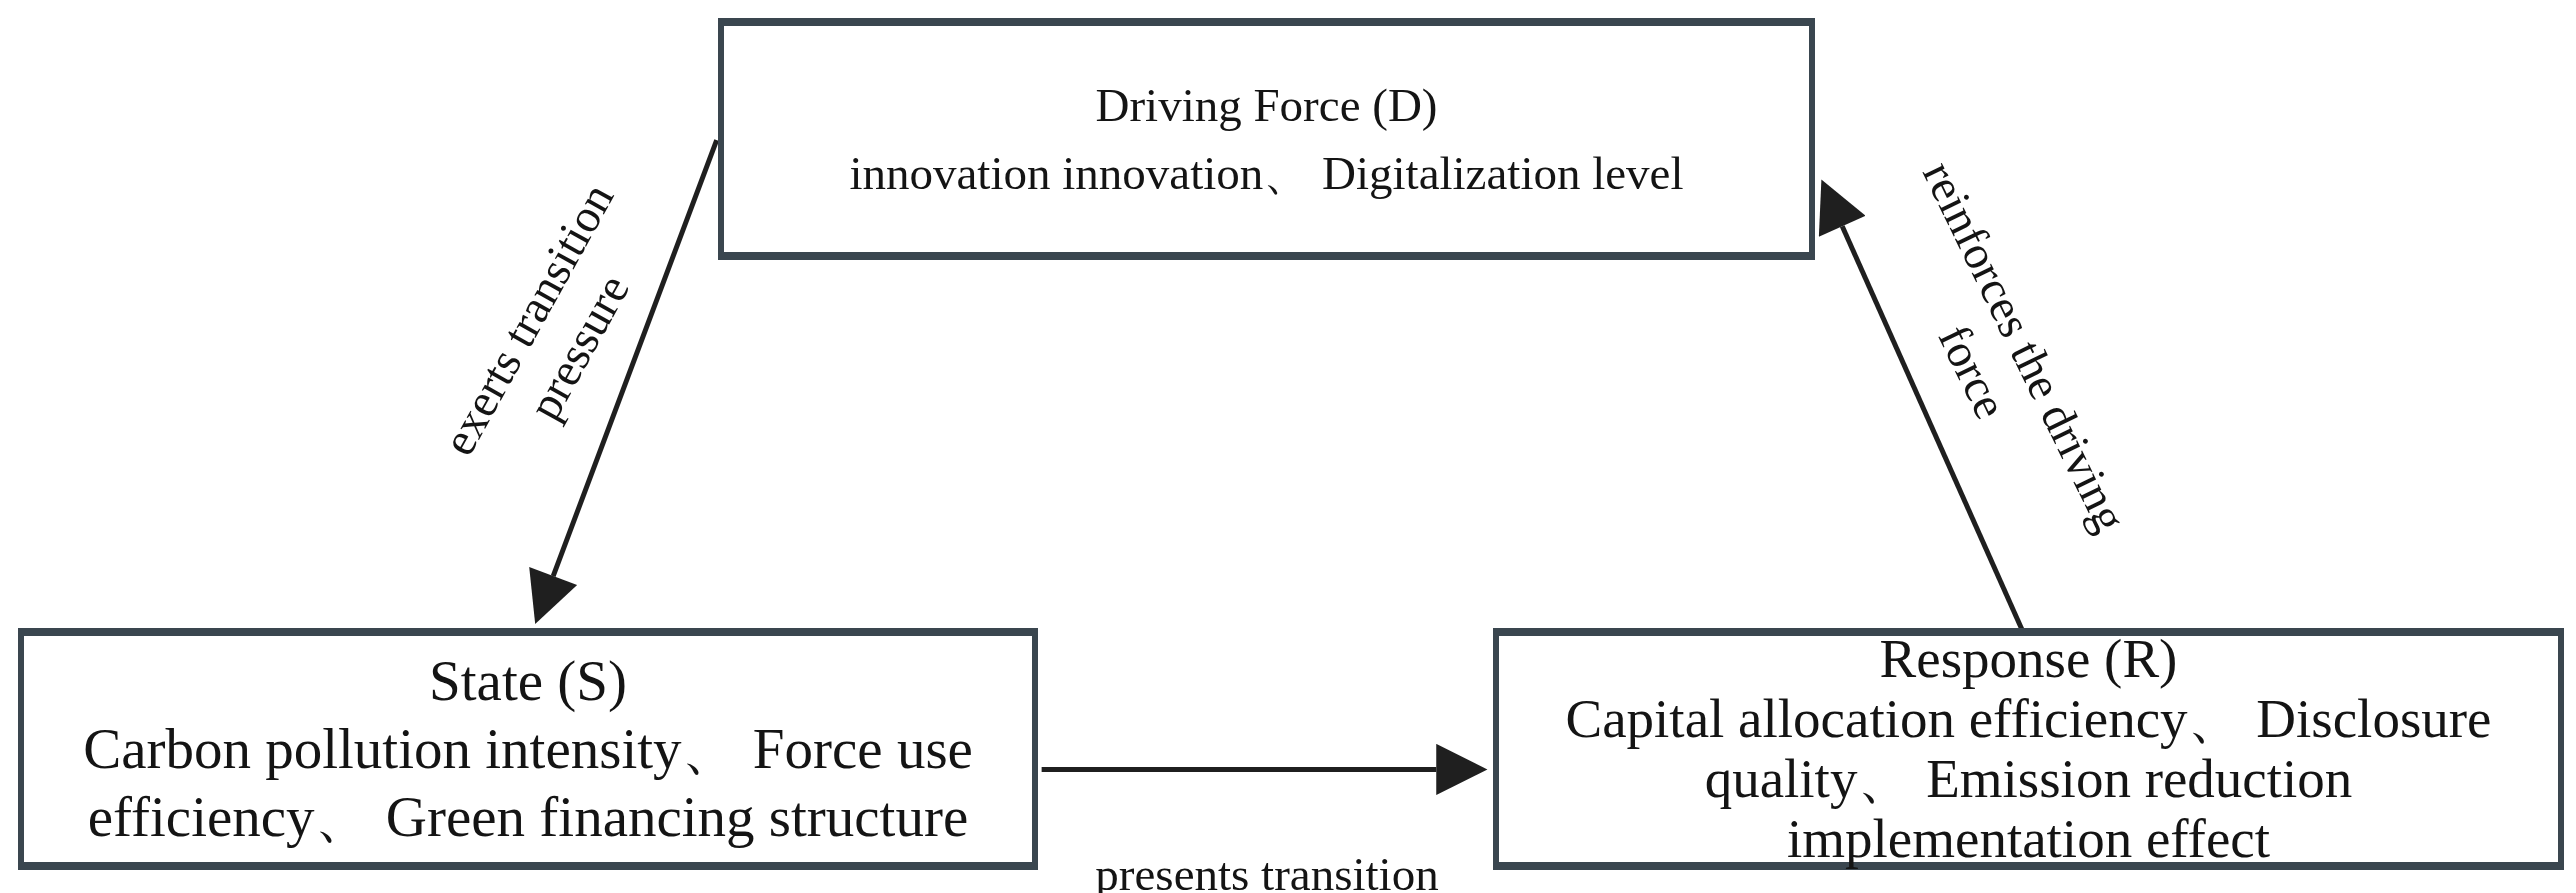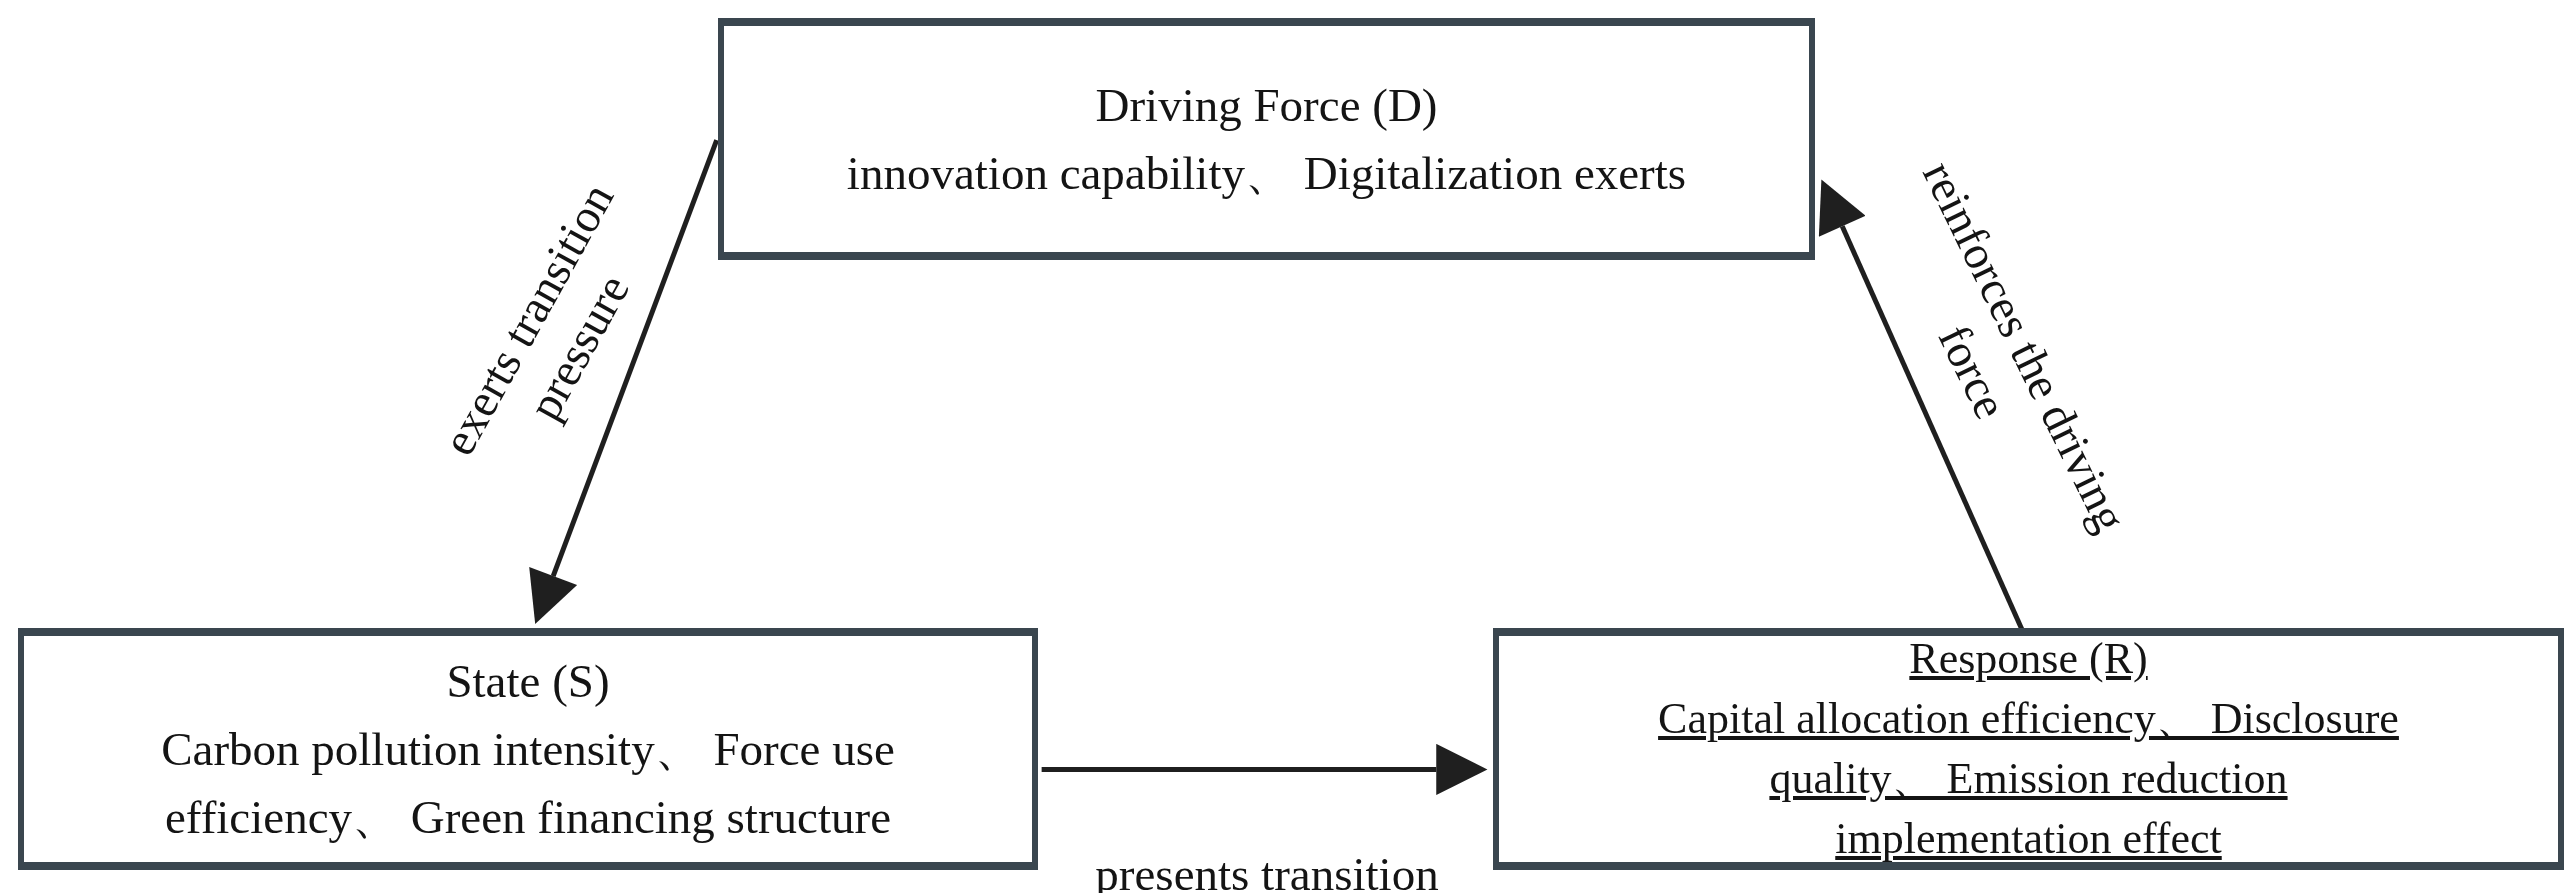--- a/index.html
+++ b/index.html
@@ -37,25 +37,25 @@
     color: #141414;
     z-index: 2;
   }
   .box .line { white-space: nowrap; }
   #box-driving-force {
     left: 718px; top: 18px; width: 1097px; height: 242px;
     font-size: 47px; line-height: 68px;
   }
   #box-state {
     left: 18px; top: 628px; width: 1020px; height: 242px;
-    font-size: 47px; line-height: 68px;
+    font-size: 57px; line-height: 68px;
   }
   #box-response {
     left: 1493px; top: 628px; width: 1071px; height: 242px;
-    font-size: 44px; line-height: 60px; text-decoration: underline;
+    font-size: 55px; line-height: 60px;
   }
   .edge-label {
     position: absolute;
     color: #141414;
     font-size: 47px;
     line-height: 58px;
     text-align: center;
     z-index: 3;
   }
   .edge-label .line { white-space: nowrap; }
@@ -84,21 +84,21 @@
         <path d="M 0 0 L 10 5 L 0 10 z" fill="#1f1f1f"></path>
       </marker>
     </defs>
     <line x1="1008" y1="197" x2="778" y2="810" stroke="#1f1f1f" stroke-width="7" marker-end="url(#arrowhead)"></line>
     <line x1="1465" y1="1082" x2="2020" y2="1082" stroke="#1f1f1f" stroke-width="7" marker-end="url(#arrowhead)"></line>
     <line x1="2845" y1="888" x2="2591" y2="318" stroke="#1f1f1f" stroke-width="7" marker-end="url(#arrowhead)"></line>
   </svg>
 
   <div class="box" id="box-driving-force">
     <div class="line">Driving Force (D)</div>
-    <div class="line">innovation capability、 Digitalization exerts</div>
+    <div class="line">innovation innovation、 Digitalization level</div>
   </div>
 
   <div class="box" id="box-state">
     <div class="line">State (S)</div>
     <div class="line">Carbon pollution intensity、 Force use</div>
     <div class="line">efficiency、 Green financing structure</div>
   </div>
 
   <div class="box" id="box-response">
     <div class="line">Response (R)</div>

